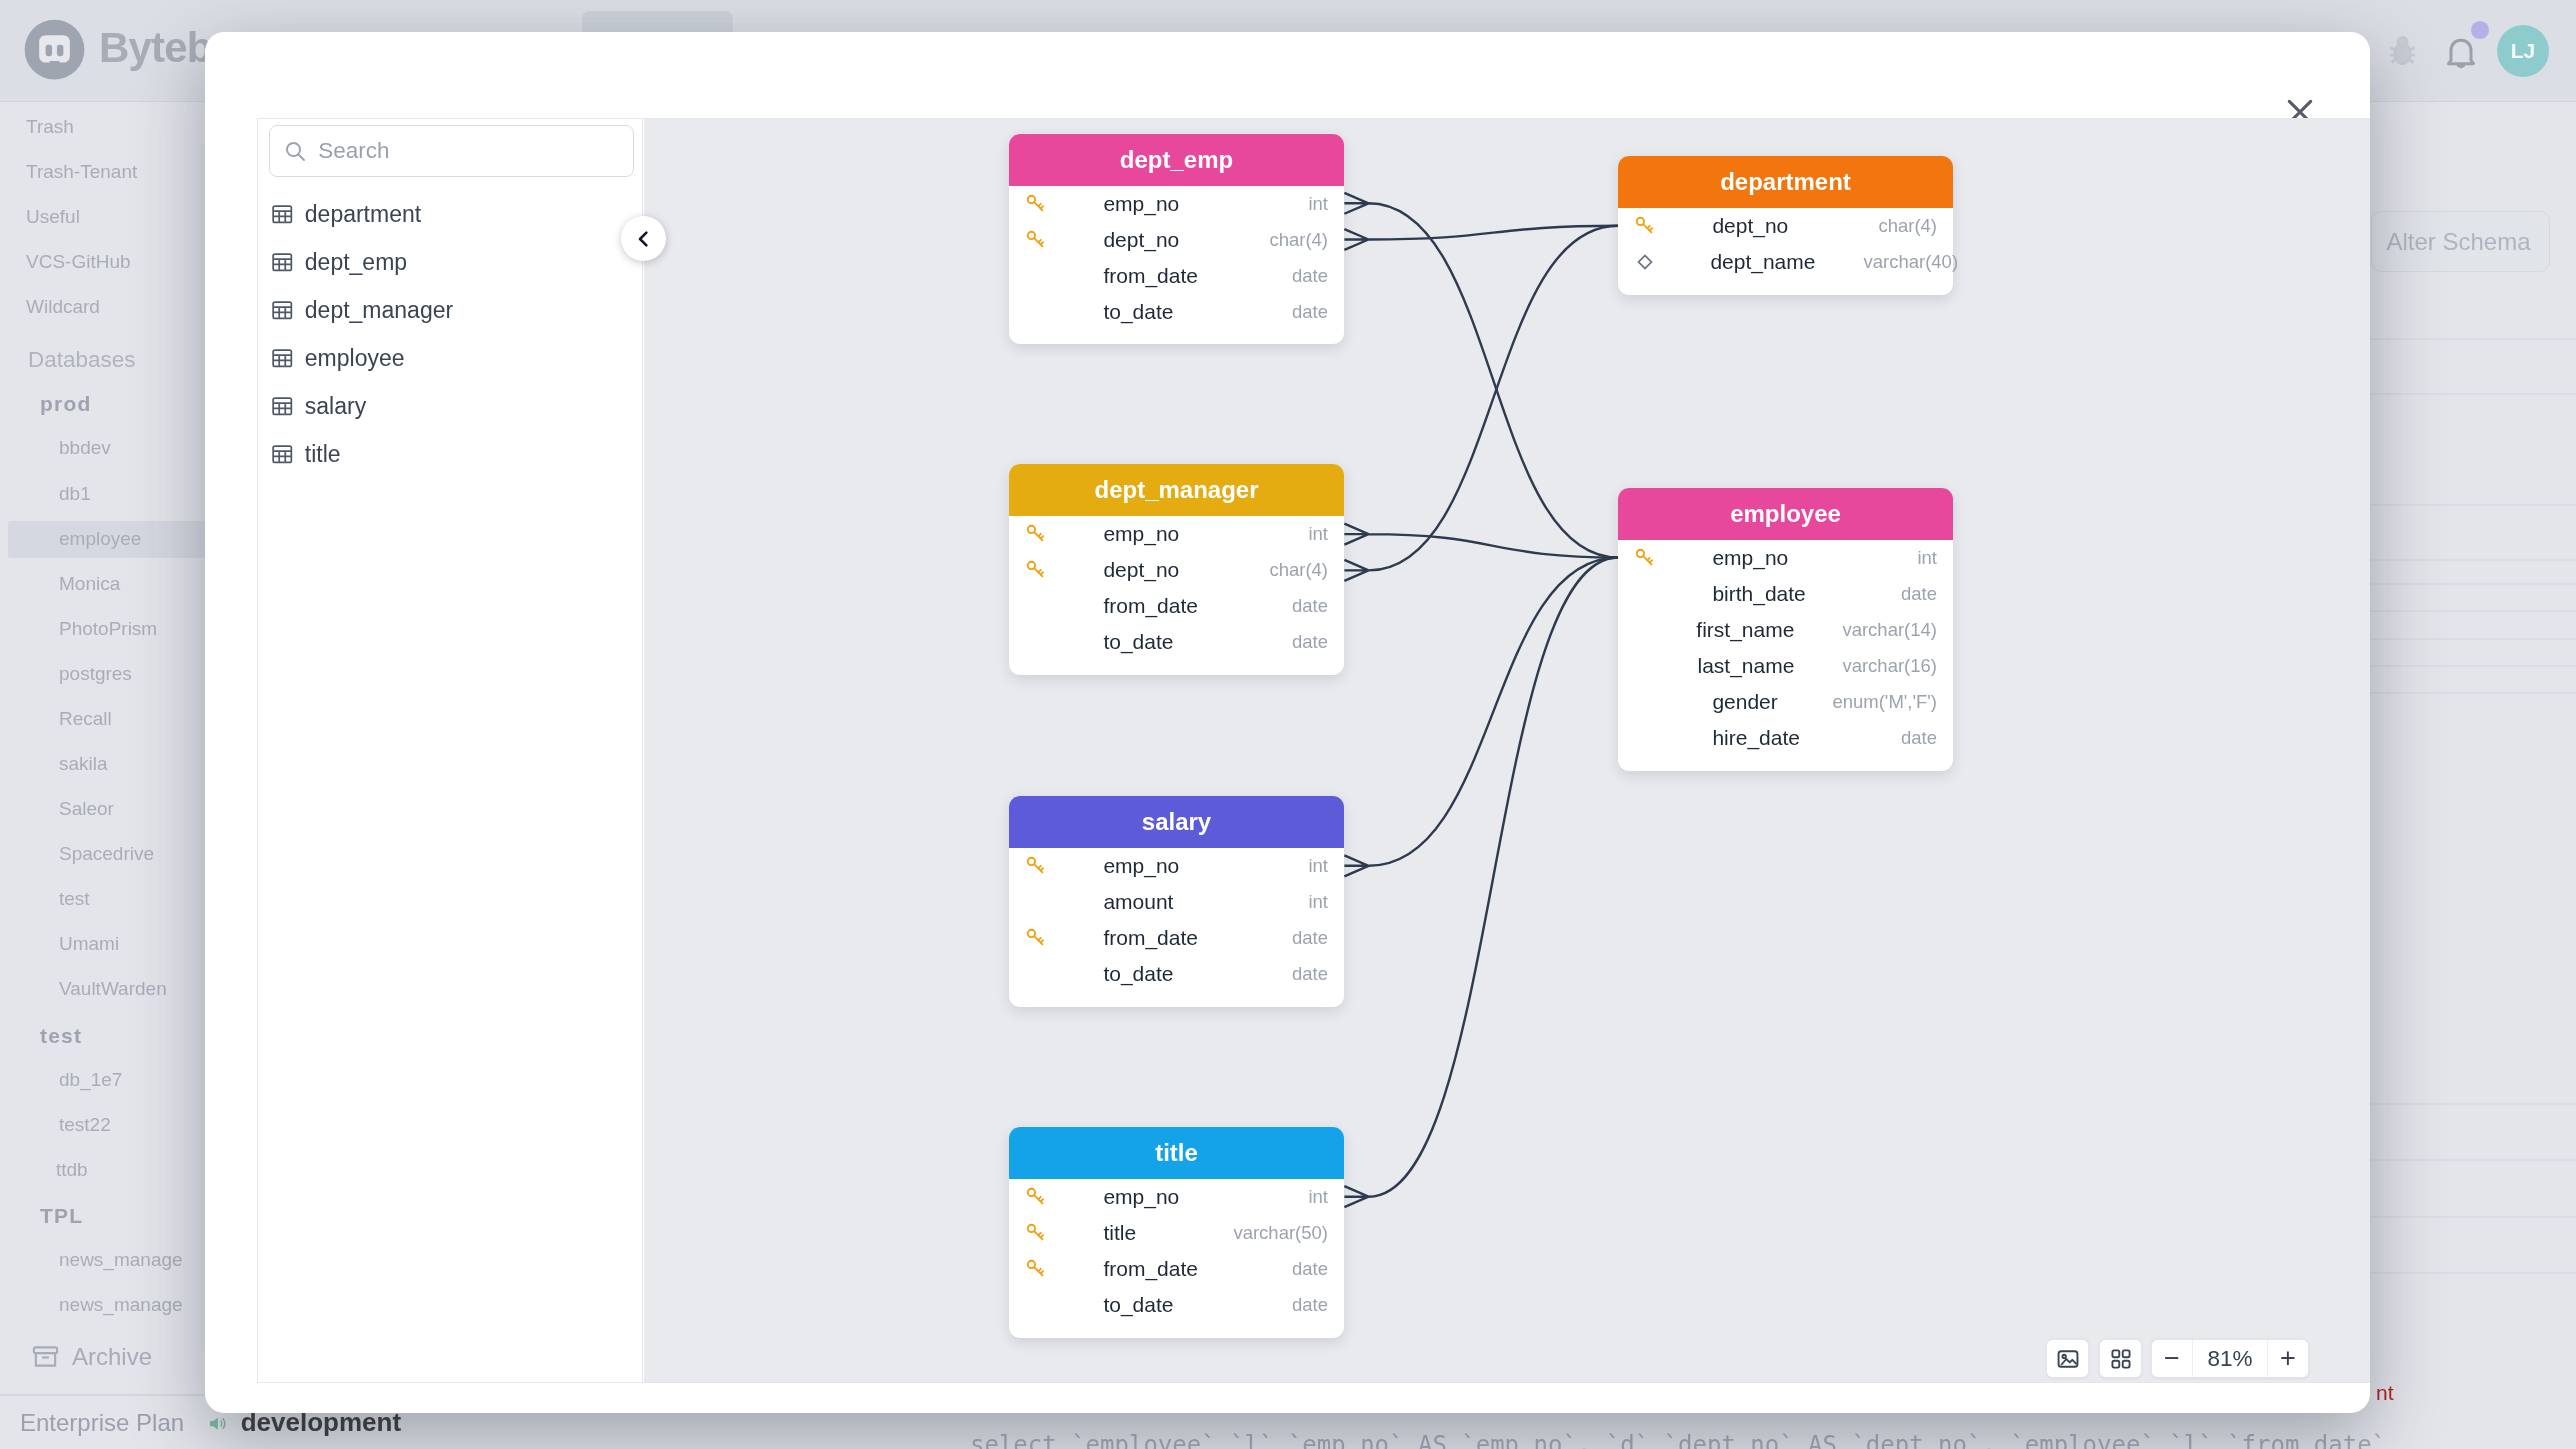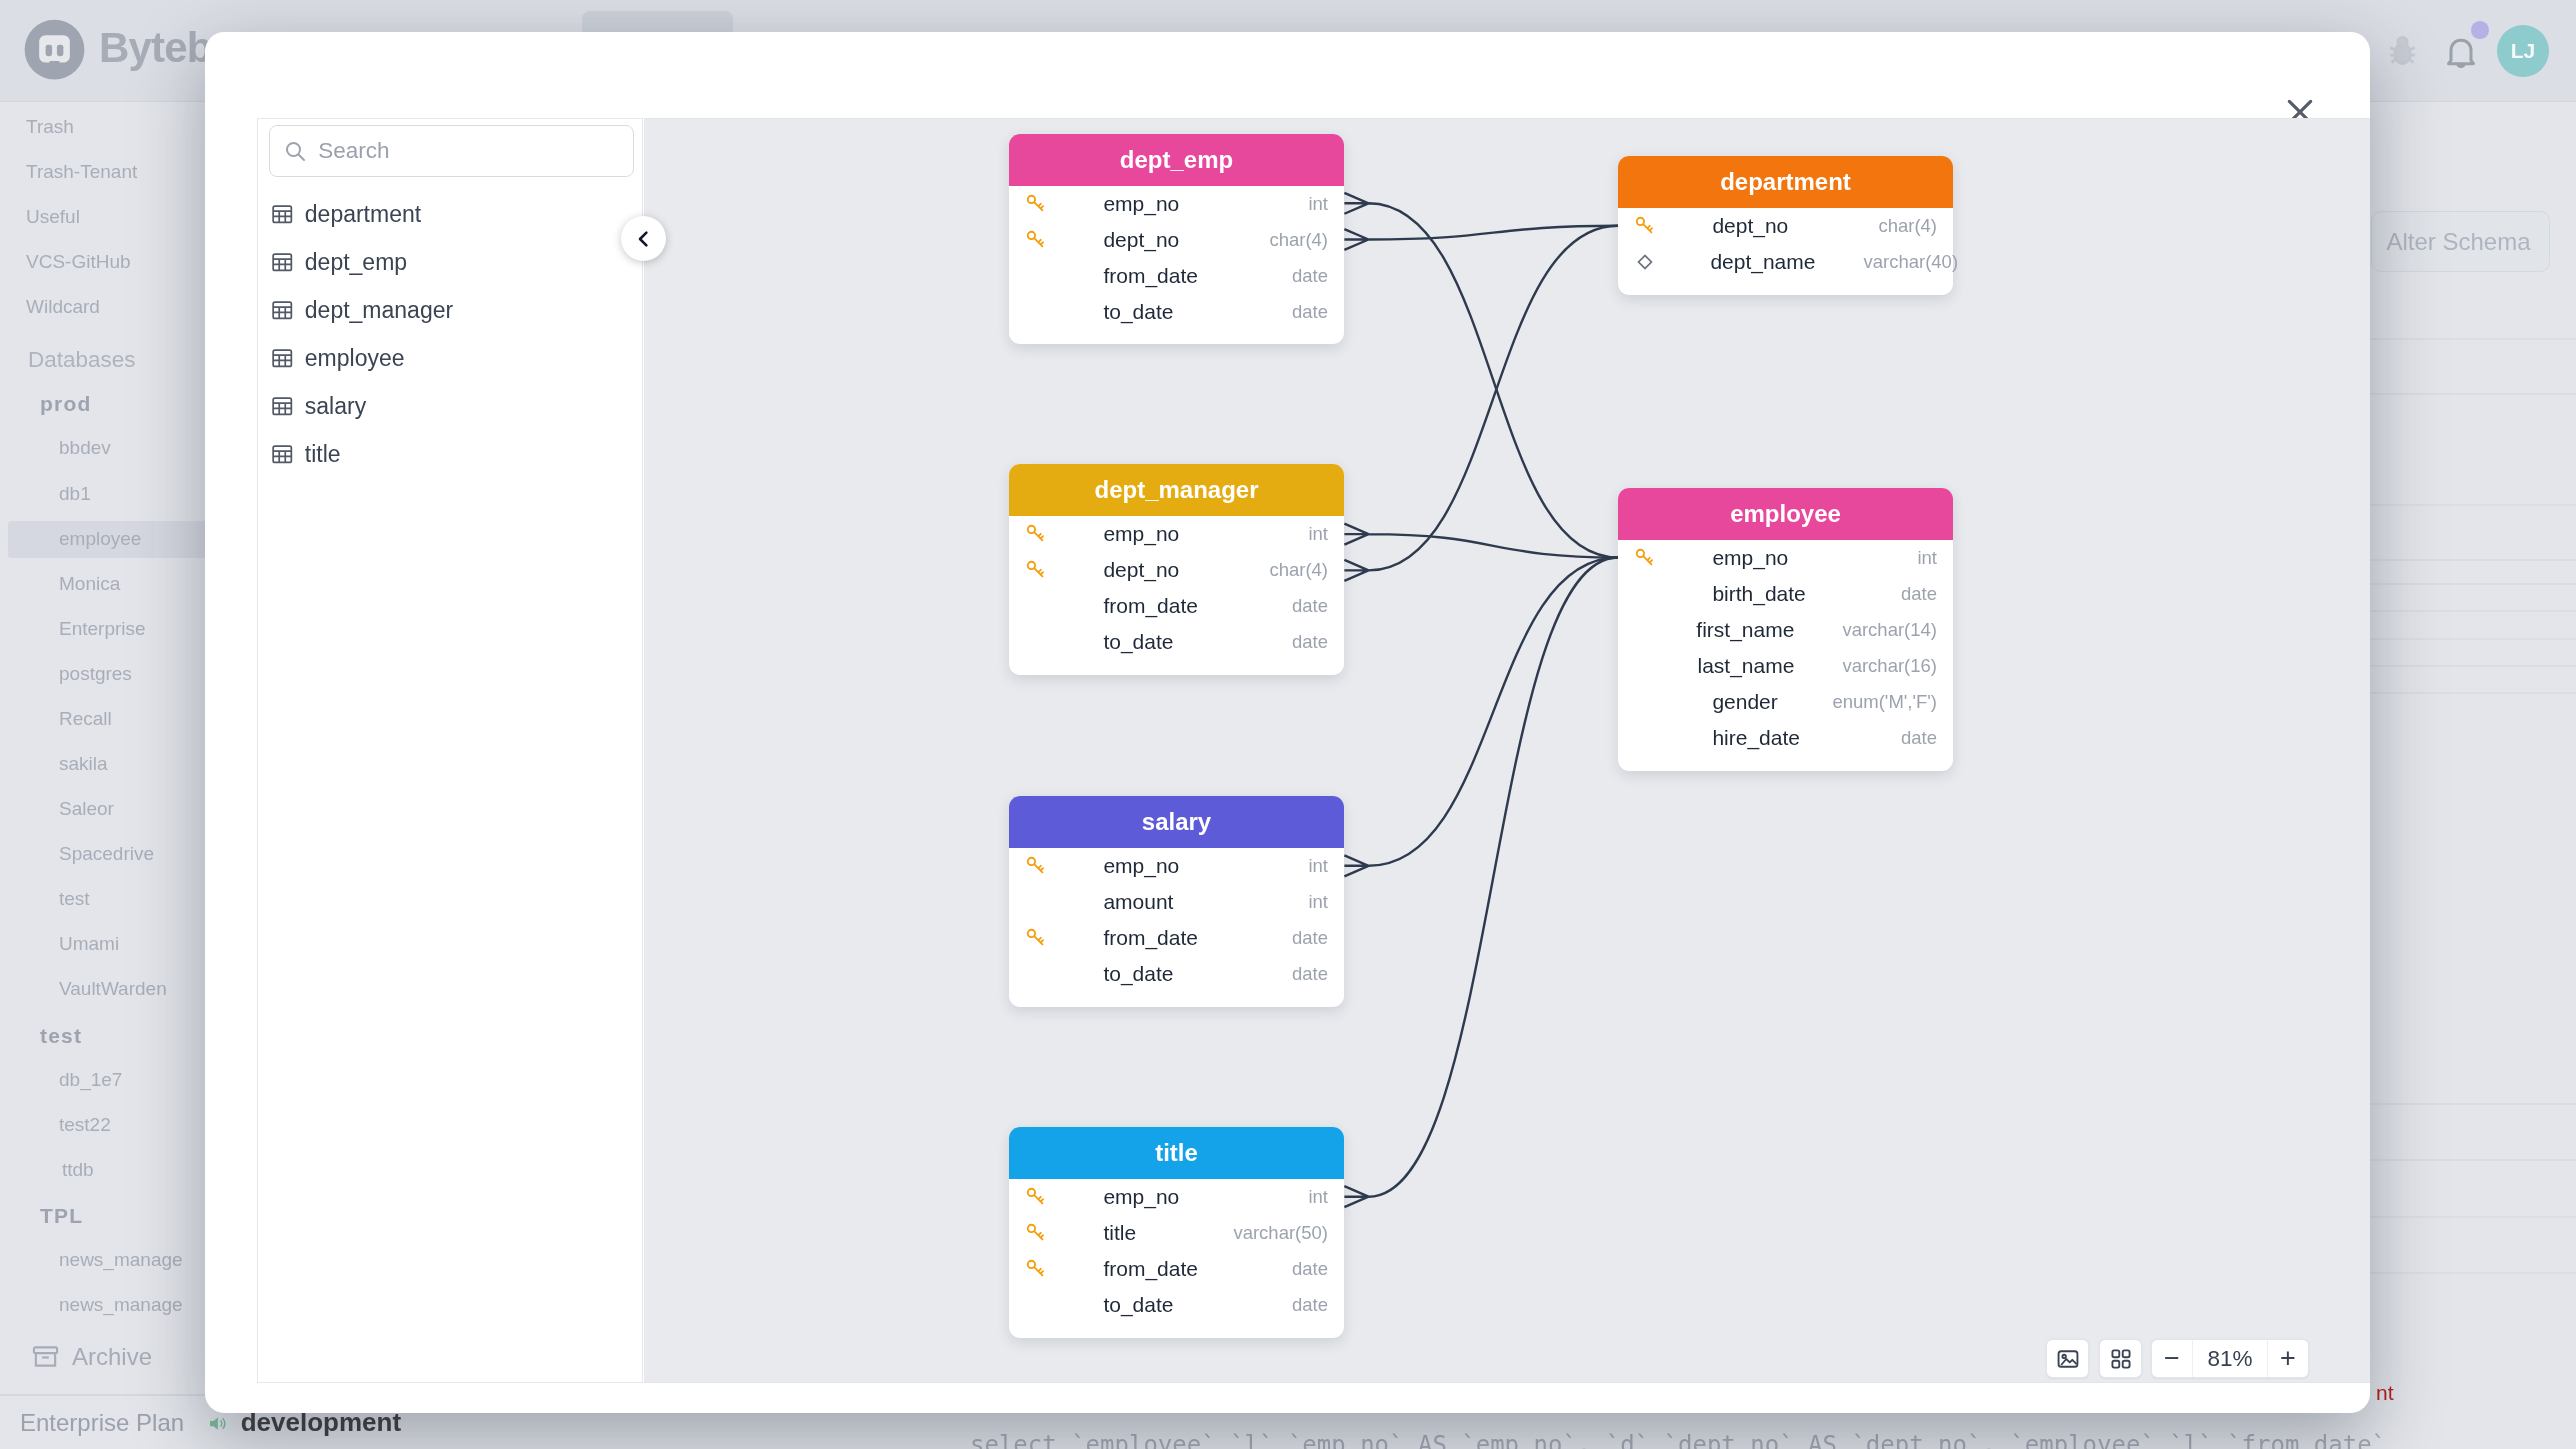--- a/index.html
+++ b/index.html
@@ -103,33 +103,33 @@
       <div class="sb-item" style="left: 26px; top: 105px;">Useful</div>
       <div class="sb-item" style="left: 26px; top: 150px;">VCS-GitHub</div>
       <div class="sb-item" style="left: 26px; top: 195px;">Wildcard</div>
       <div class="sb-item sb-section" style="left: 28px; top: 246px;">Databases</div>
       <div class="sb-item sb-group" style="left: 40px; top: 291px;">prod</div>
       <div class="sb-item" style="left: 59px; top: 336px;">bbdev</div>
       <div class="sb-item" style="left: 59px; top: 382px;">db1</div>
       <div id="sb-selected" style="top: 420px;"></div>
       <div class="sb-item" style="left: 59px; top: 427px;">employee</div>
       <div class="sb-item" style="left: 59px; top: 472px;">Monica</div>
-      <div class="sb-item" style="left: 59px; top: 517px;">Enterprise</div>
+      <div class="sb-item" style="left: 59px; top: 517px;">PhotoPrism</div>
       <div class="sb-item" style="left: 59px; top: 562px;">postgres</div>
       <div class="sb-item" style="left: 59px; top: 607px;">Recall</div>
       <div class="sb-item" style="left: 59px; top: 652px;">sakila</div>
       <div class="sb-item" style="left: 59px; top: 697px;">Saleor</div>
       <div class="sb-item" style="left: 59px; top: 742px;">Spacedrive</div>
       <div class="sb-item" style="left: 59px; top: 787px;">test</div>
       <div class="sb-item" style="left: 59px; top: 832px;">Umami</div>
       <div class="sb-item" style="left: 59px; top: 877px;">VaultWarden</div>
       <div class="sb-item sb-group" style="left: 40px; top: 923px;">test</div>
       <div class="sb-item" style="left: 59px; top: 968px;">db_1e7</div>
       <div class="sb-item" style="left: 59px; top: 1013px;">test22</div>
-      <div class="sb-item" style="left: 62px; top: 1058px;">ttdb</div>
+      <div class="sb-item" style="left: 56px; top: 1058px;">ttdb</div>
       <div class="sb-item sb-group" style="left: 40px; top: 1103px;">TPL</div>
       <div class="sb-item" style="left: 59px; top: 1148px;">news_manage</div>
       <div class="sb-item" style="left: 59px; top: 1193px;">news_manage</div>
     </div>
   <div id="archive-row">
     <svg width="27" height="24" viewBox="0 0 28 24" style="vertical-align:-4px;margin-right:13px">
       <g fill="none" stroke="#A6ACB8" stroke-width="2.2">
         <rect x="2" y="2" width="24" height="6" rx="1.5"></rect>
         <path d="M4 8 L4 21 L24 21 L24 8"></path>
         <path d="M10.5 12.5 L17.5 12.5"></path>

